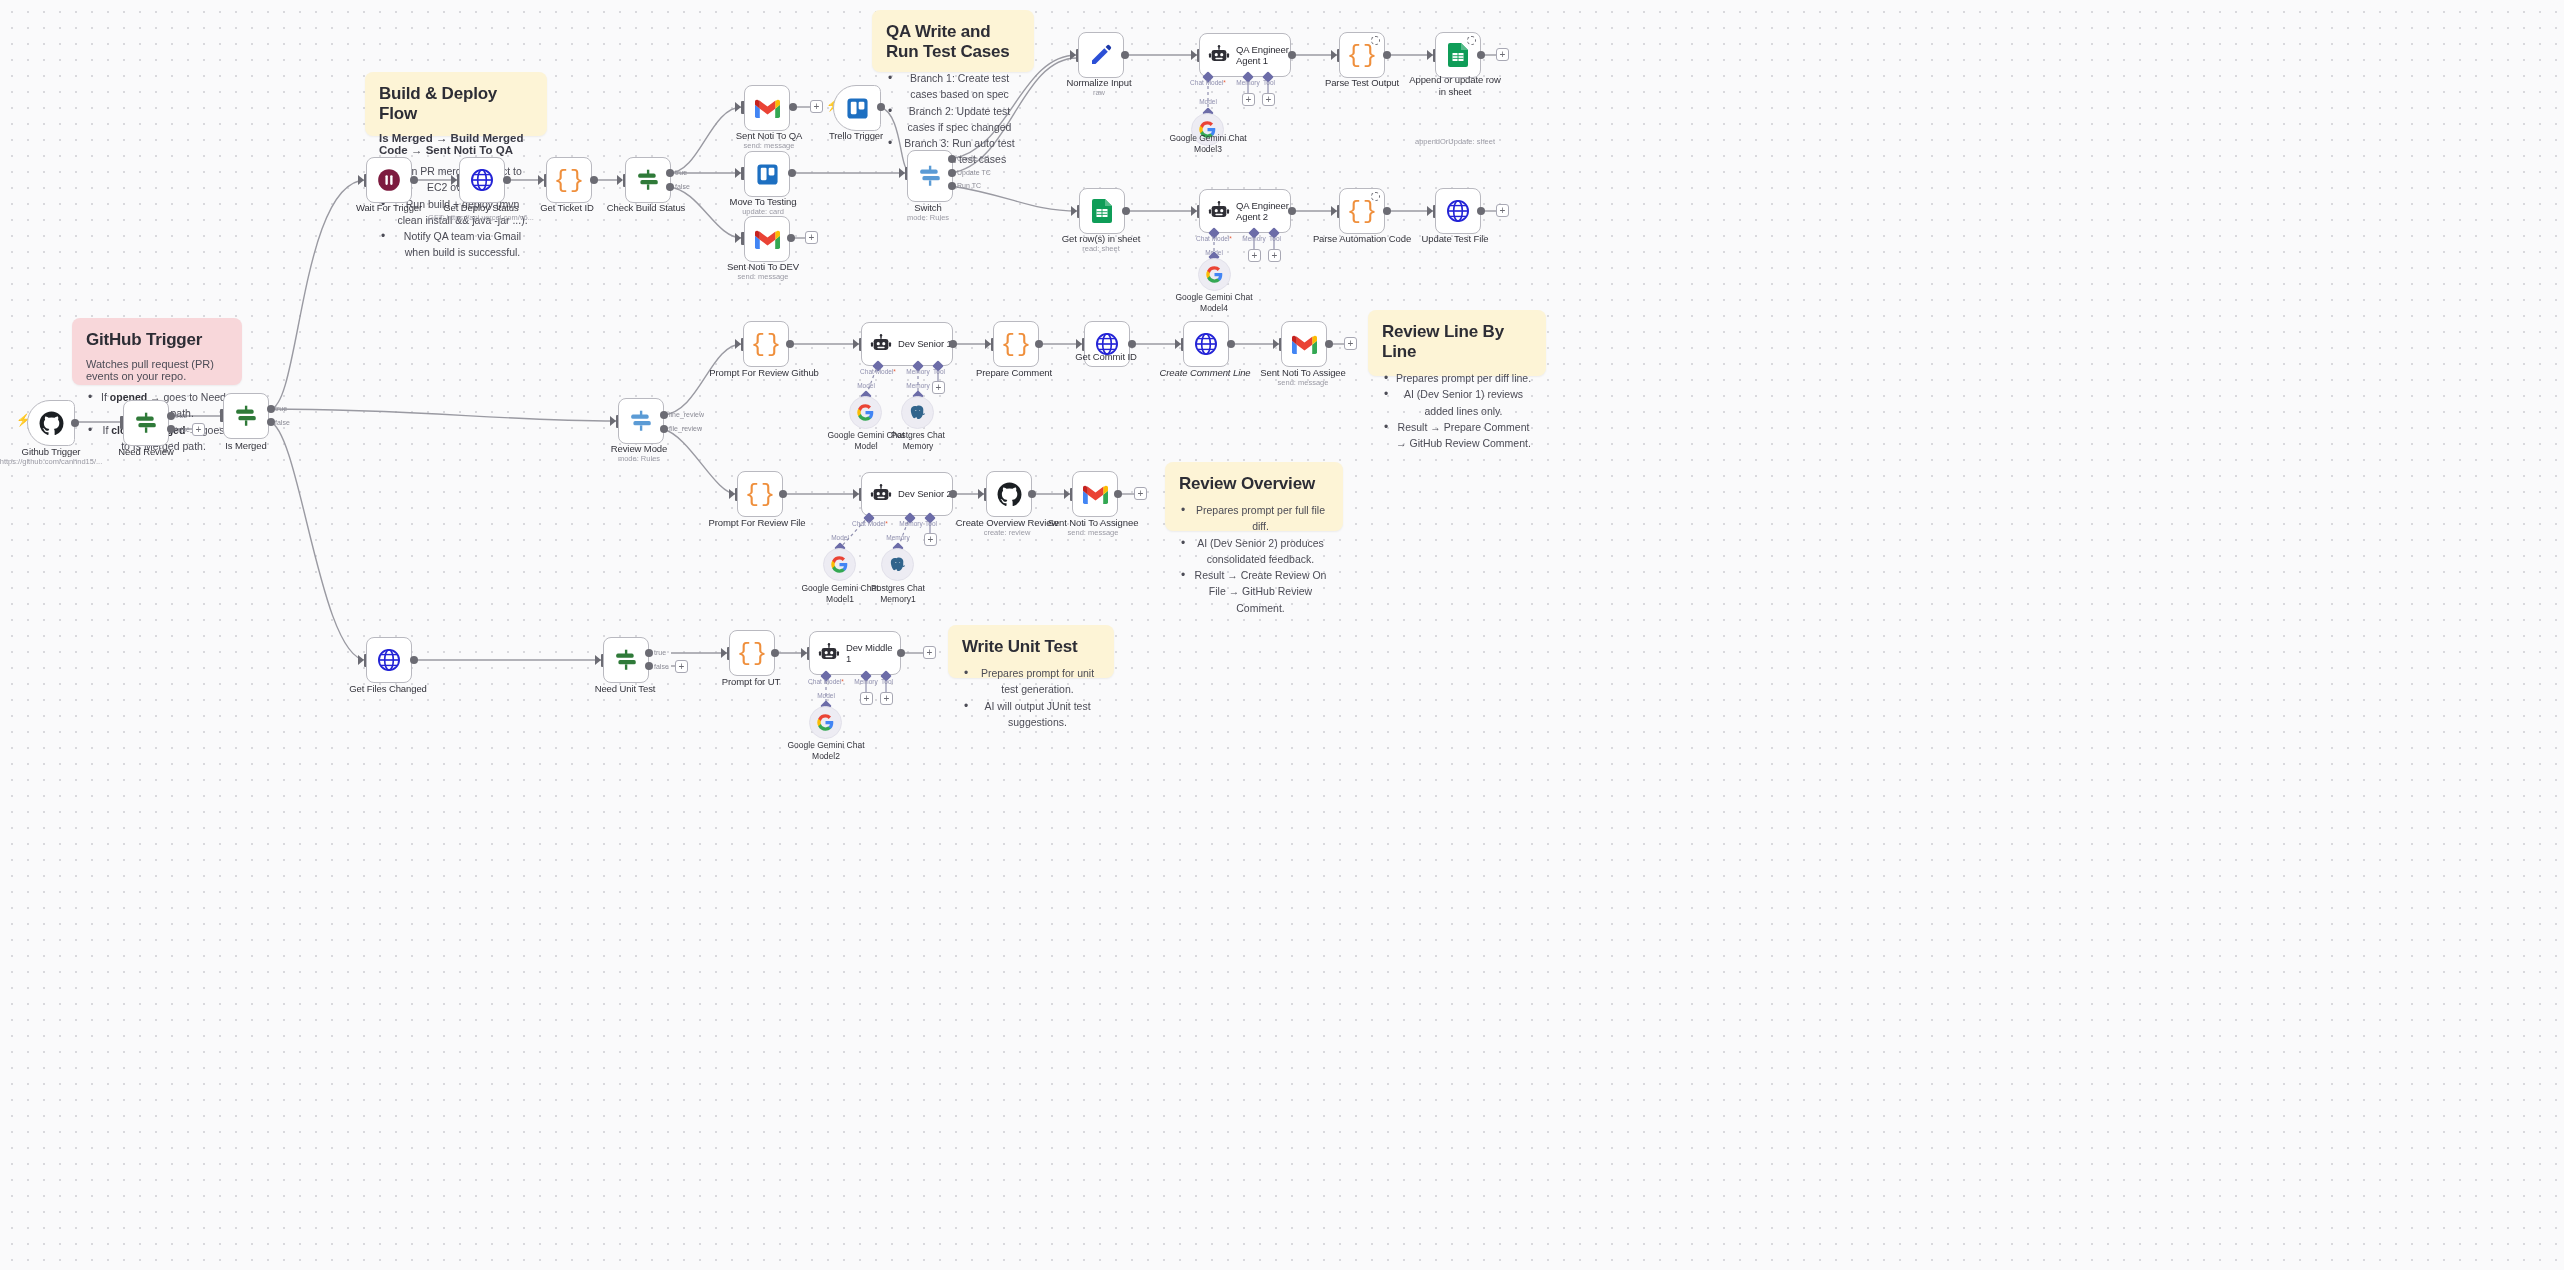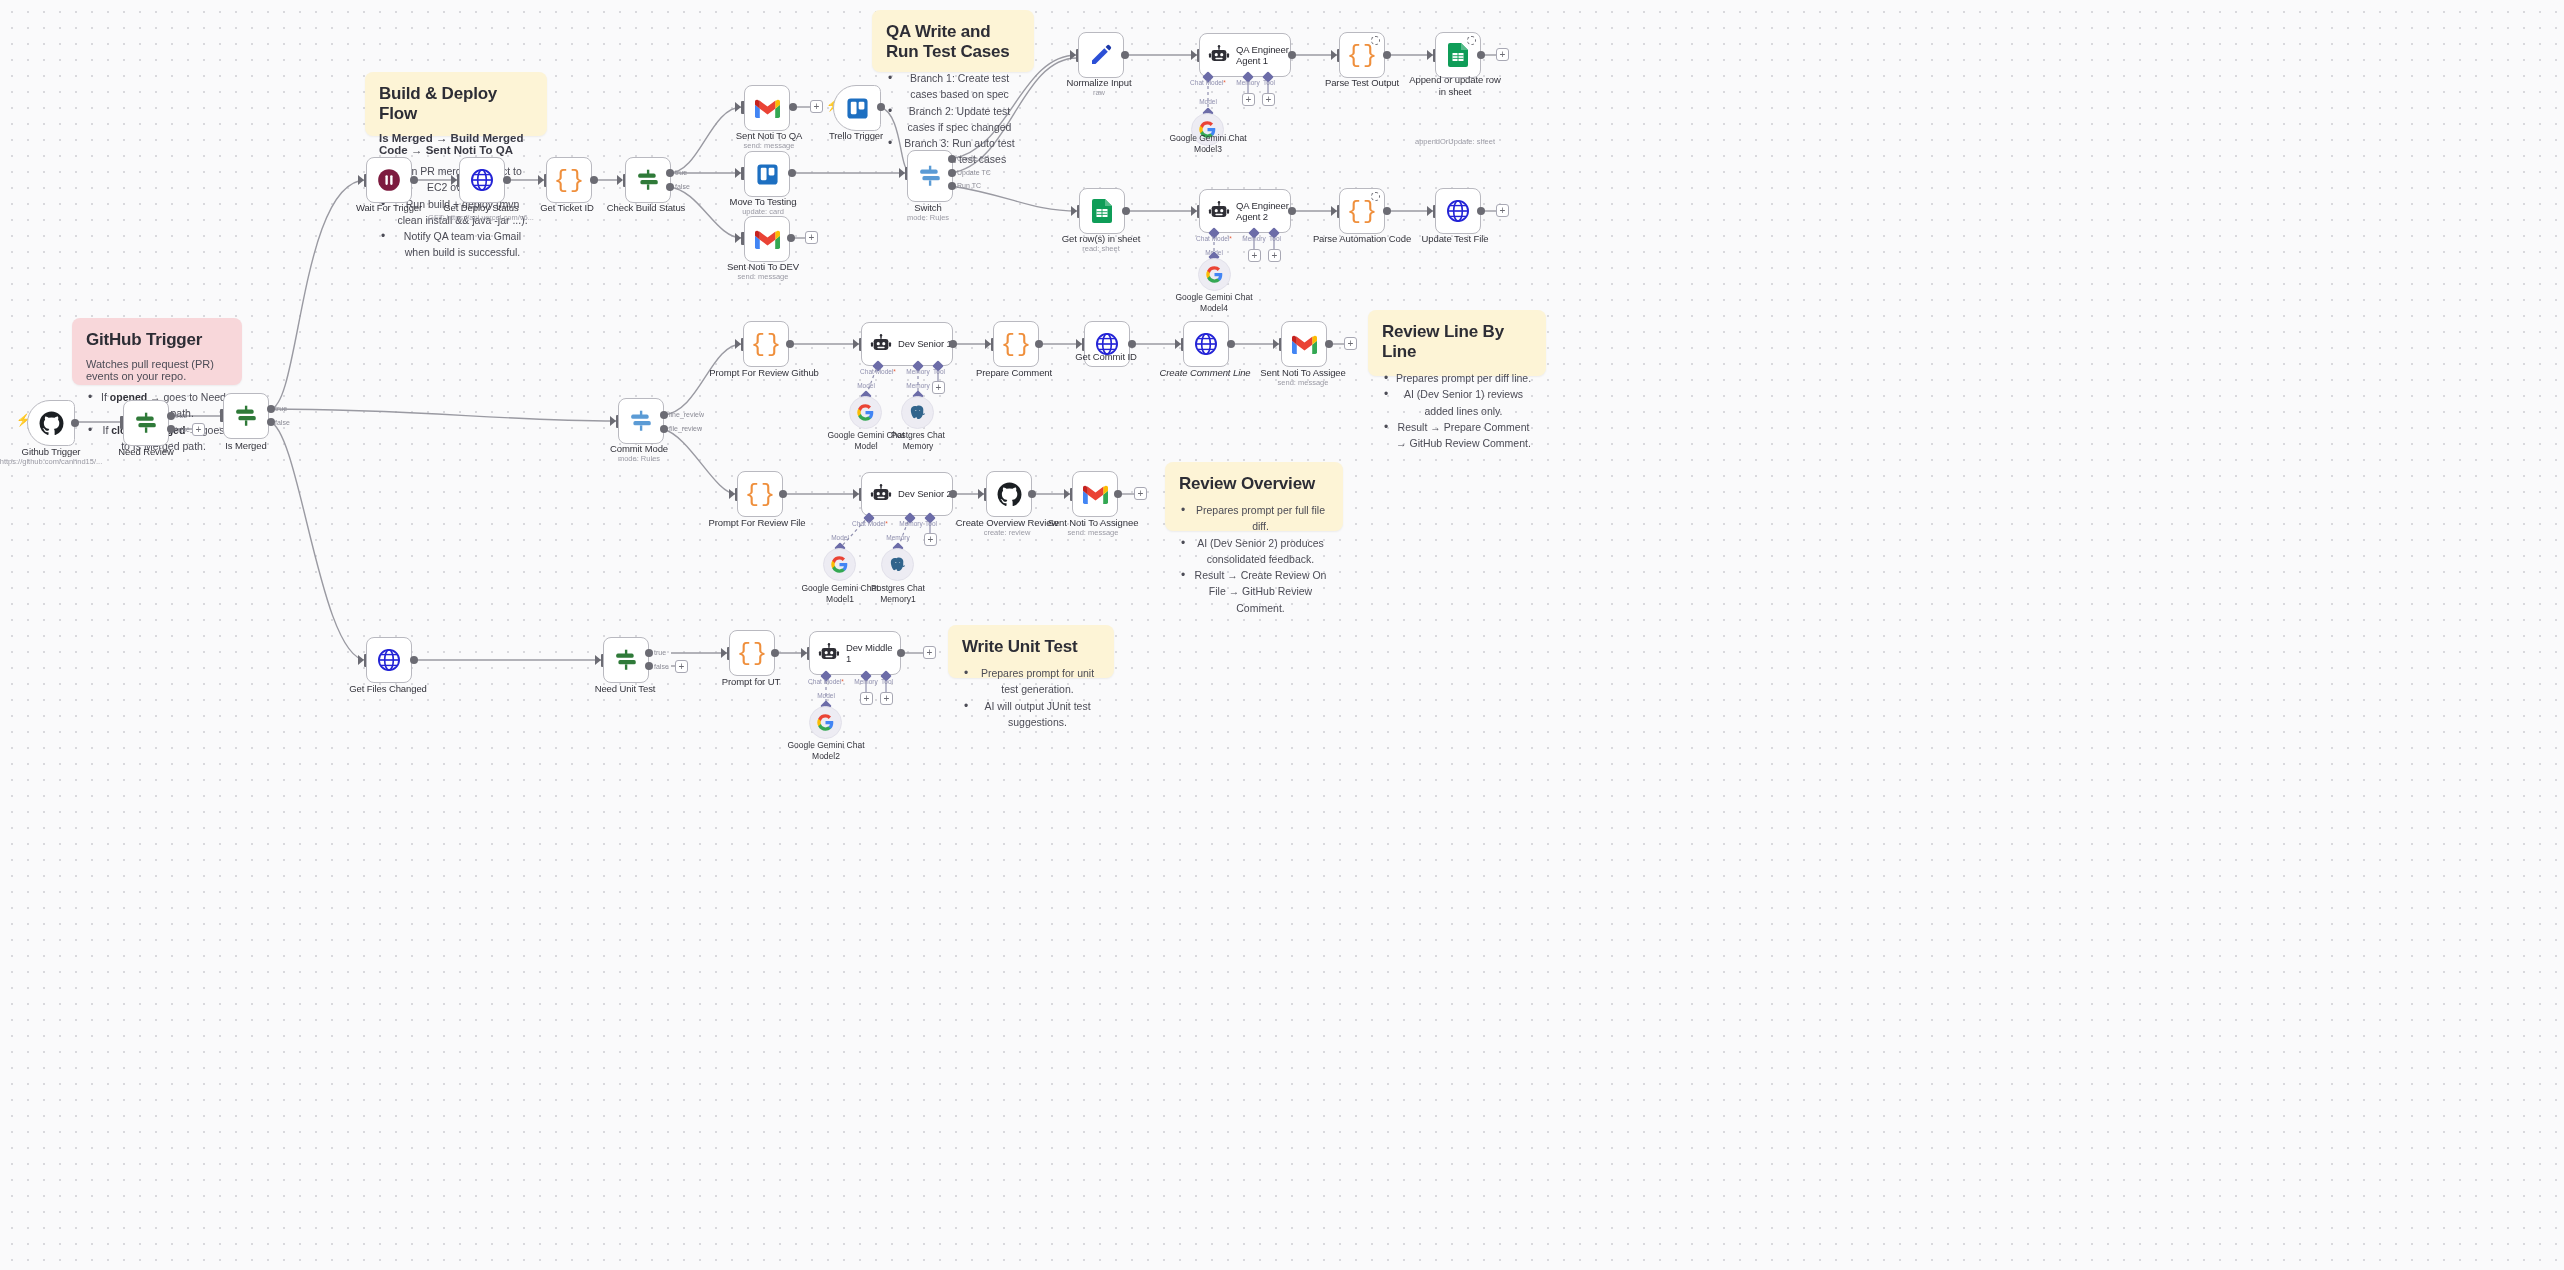--- a/index.html
+++ b/index.html
@@ -605,21 +605,21 @@
       <rect x="3" y="6" width="16" height="4" rx="1.5" fill="#5b9bd5"></rect>
       <rect x="5" y="12" width="16" height="4" rx="1.5" fill="#5b9bd5"></rect>
       <rect x="11" y="16" width="2.2" height="5" fill="#5b9bd5"></rect>
       <rect x="11" y="2.5" width="2.2" height="4" fill="#5b9bd5"></rect>
     </svg>
   </div>
   <div class="outdot" style="left:660px; top:411px;"></div>
   <div class="edgelbl" style="left:669px; top:411px;">line_review</div>
   <div class="outdot" style="left:660px; top:425px;"></div>
   <div class="edgelbl" style="left:669px; top:425px;">file_review</div>
-  <div class="nlabel" style="left:639px; top:443px;">Commit Mode</div>
+  <div class="nlabel" style="left:639px; top:443px;">Review Mode</div>
   <div class="nsub" style="left:639px; top:454px;">mode: Rules</div>
 
   <div class="inarrow" style="left:735px; top:339px;"></div>
   <div class="inbar" style="left:741px; top:338px;"></div>
   <div class="node sq" style="left:743px; top:321px;">
     <span style="font-size:24px;color:#ef8f3c;font-family:'Liberation Mono',monospace;">{ }</span>
   </div>
   <div class="outdot" style="left:786px; top:340px;"></div>
   <div class="nlabel" style="left:764px; top:367px;">Prompt For Review Github</div>
 

